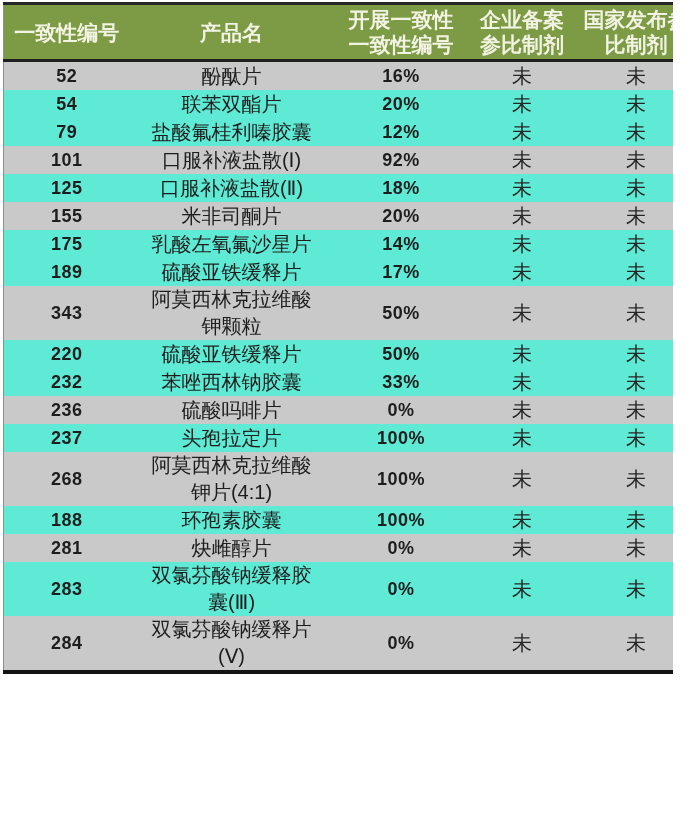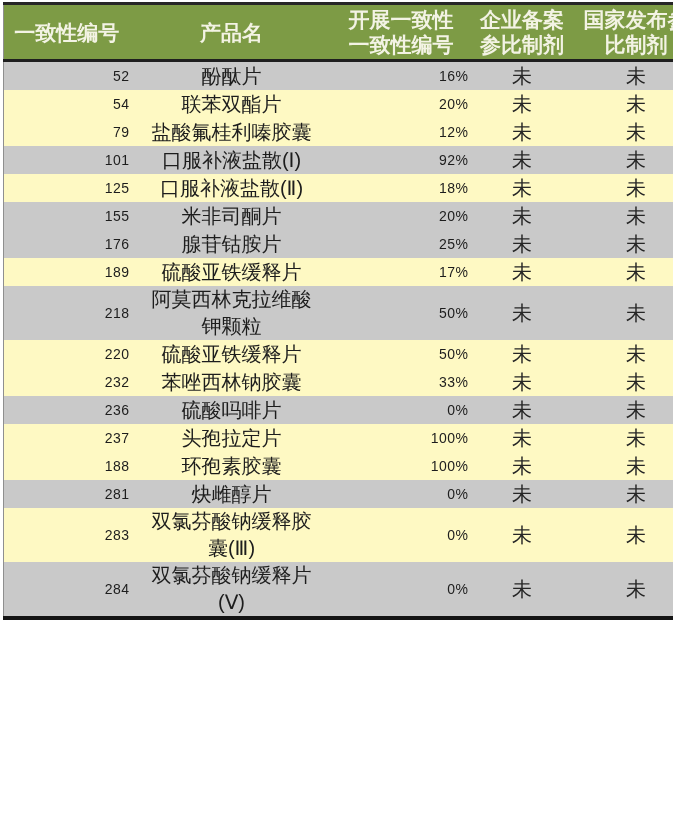--- a/index.html
+++ b/index.html
@@ -42,27 +42,26 @@
     text-align: center;
     vertical-align: middle;
     font-size: 20px;
     line-height: 27px;
     height: 28px;
     color: #1d1d1d;
     white-space: pre-line;
     padding: 0;
   }
   tbody tr.alt td { background: #c9c9c9; }
-  tbody tr.plain td { background: #fef9c3; }
+  tbody tr.plain td { background: #5eead4; }
   tbody td.cell-id,
   tbody td.cell-ratio {
-    font-weight: 400;
-    font-size: 14px;
+    font-weight: 700;
+    font-size: 18px;
     letter-spacing: 0.5px;
-    text-align: right;
   }
   tbody td.cell-enterprise,
   tbody td.cell-national {
     color: #262626;
   }
 </style>
 </head>
 <body>
 
 <div class="page">
@@ -122,36 +121,36 @@
           <td class="cell-enterprise">未</td>
           <td class="cell-national">未</td>
         </tr>
         <tr class="alt">
           <td class="cell-id">155</td>
           <td class="cell-product">米非司酮片</td>
           <td class="cell-ratio">20%</td>
           <td class="cell-enterprise">未</td>
           <td class="cell-national">未</td>
         </tr>
-        <tr class="alt">
-          <td class="cell-id">176</td>
-          <td class="cell-product">腺苷钴胺片</td>
-          <td class="cell-ratio">25%</td>
+        <tr class="plain">
+          <td class="cell-id">175</td>
+          <td class="cell-product">乳酸左氧氟沙星片</td>
+          <td class="cell-ratio">14%</td>
           <td class="cell-enterprise">未</td>
           <td class="cell-national">未</td>
         </tr>
         <tr class="plain">
           <td class="cell-id">189</td>
           <td class="cell-product">硫酸亚铁缓释片</td>
           <td class="cell-ratio">17%</td>
           <td class="cell-enterprise">未</td>
           <td class="cell-national">未</td>
         </tr>
         <tr class="alt">
-          <td class="cell-id">218</td>
+          <td class="cell-id">343</td>
           <td class="cell-product">阿莫西林克拉维酸
 钾颗粒</td>
           <td class="cell-ratio">50%</td>
           <td class="cell-enterprise">未</td>
           <td class="cell-national">未</td>
         </tr>
         <tr class="plain">
           <td class="cell-id">220</td>
           <td class="cell-product">硫酸亚铁缓释片</td>
           <td class="cell-ratio">50%</td>
@@ -168,20 +167,28 @@
         <tr class="alt">
           <td class="cell-id">236</td>
           <td class="cell-product">硫酸吗啡片</td>
           <td class="cell-ratio">0%</td>
           <td class="cell-enterprise">未</td>
           <td class="cell-national">未</td>
         </tr>
         <tr class="plain">
           <td class="cell-id">237</td>
           <td class="cell-product">头孢拉定片</td>
+          <td class="cell-ratio">100%</td>
+          <td class="cell-enterprise">未</td>
+          <td class="cell-national">未</td>
+        </tr>
+        <tr class="alt">
+          <td class="cell-id">268</td>
+          <td class="cell-product">阿莫西林克拉维酸
+钾片(4:1)</td>
           <td class="cell-ratio">100%</td>
           <td class="cell-enterprise">未</td>
           <td class="cell-national">未</td>
         </tr>
         <tr class="plain">
           <td class="cell-id">188</td>
           <td class="cell-product">环孢素胶囊</td>
           <td class="cell-ratio">100%</td>
           <td class="cell-enterprise">未</td>
           <td class="cell-national">未</td>

